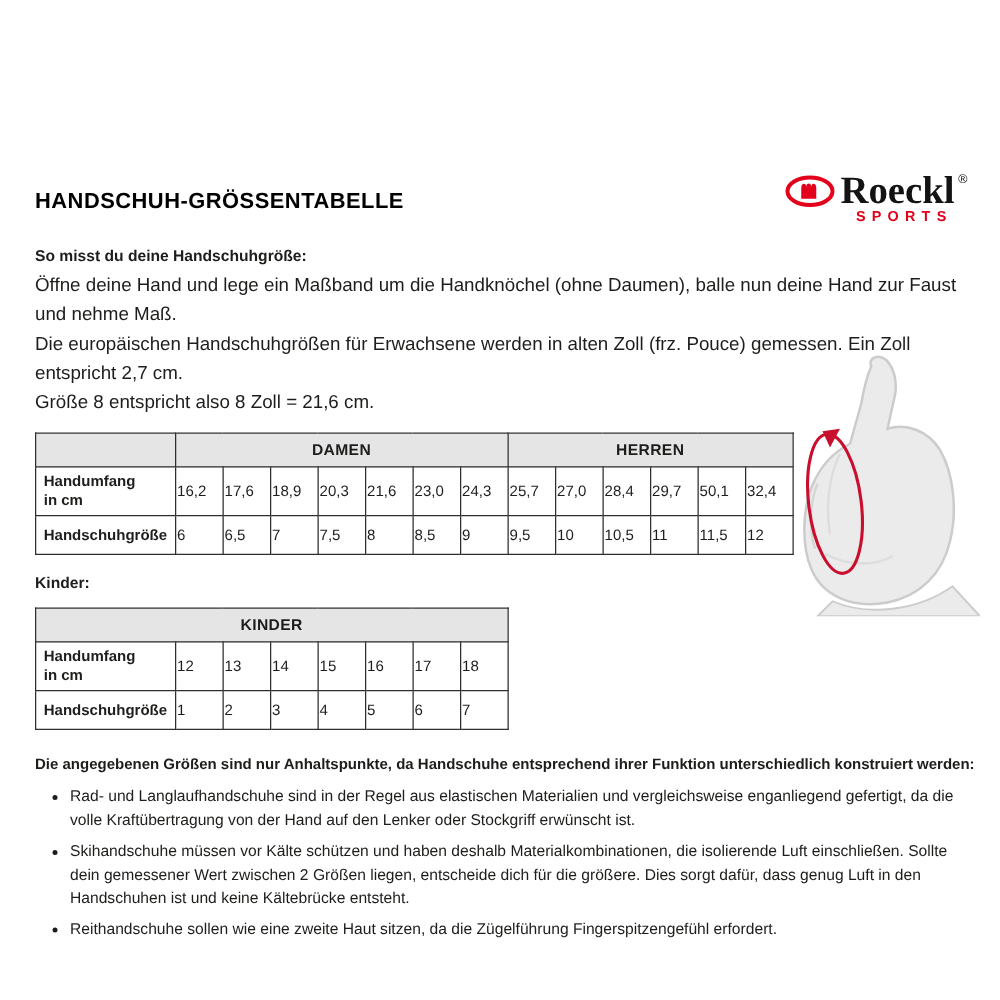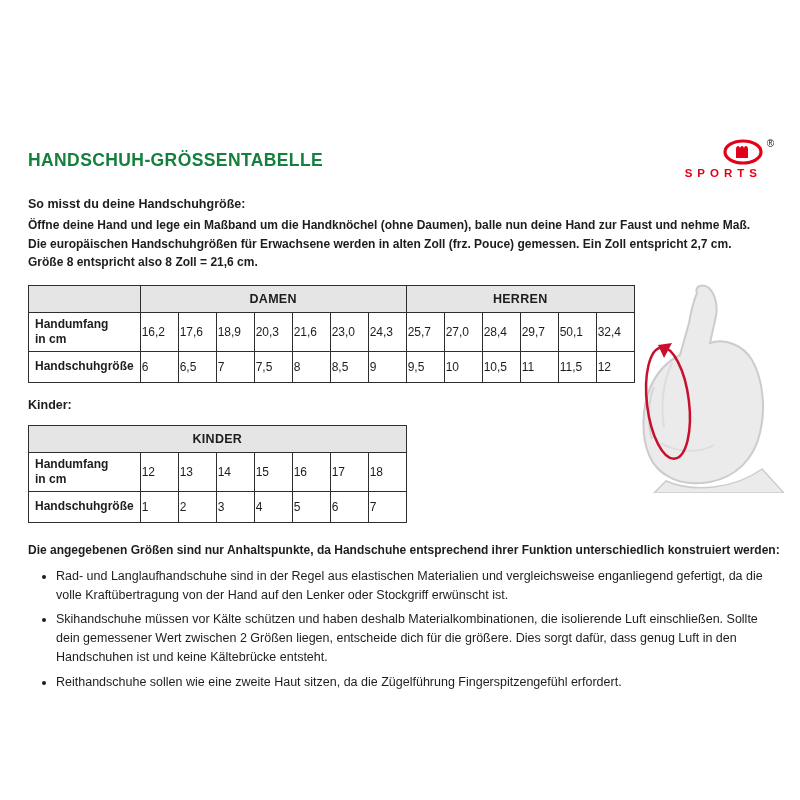--- a/index.html
+++ b/index.html
@@ -4,30 +4,30 @@
 <style>
   html, body { margin:0; padding:0; }
   body {
     width:800px; height:800px; background:#ffffff;
     font-family:"Liberation Sans", sans-serif; color:#1d1d1b;
   }
   .page { position:relative; width:800px; height:800px; overflow:hidden; background:#fff; }
   .content { position:absolute; left:28px; right:26px; top:136px; }
 
   .header-row { display:flex; justify-content:space-between; align-items:flex-start; margin-bottom:18px; }
-  .title { font-size:17.5px; font-weight:bold; letter-spacing:0.4px; color:#15803d; margin:0; padding-top:14px; }
+  .title { font-size:17.5px; font-weight:bold; letter-spacing:0.4px; color:#000000; margin:0; padding-top:14px; }
 
   .logo { text-align:right; }
   .logo-top { display:flex; align-items:center; justify-content:flex-end; gap:3px; }
   .wordmark { font-family:"Liberation Serif", serif; font-weight:bold; font-size:31px; line-height:1; color:#131313; }
   .reg { font-size:10px; align-self:flex-start; margin-top:2px; color:#131313; }
   .logo-sub { color:#e2001a; font-weight:bold; font-size:11.5px; letter-spacing:5px; text-align:right; padding-right:12px; margin-top:1px; }
 
   .section-heading { font-size:12.5px; font-weight:bold; margin:0 0 5px 0; }
-  .section-text { font-size:12px; line-height:1.55; margin:0; white-space:pre-line;font-weight:bold; }
+  .section-text { font-size:15px; line-height:1.55; margin:0; white-space:pre-line; }
   .mt { margin-top:15px; }
   .mt-lg { margin-top:20px; }
   .notes-heading { font-size:12px; white-space:nowrap; }
 
   .size-table { border-collapse:collapse; margin-top:13px; margin-bottom:1px; }
   .size-table th, .size-table td { border:1px solid #2e2e2e; }
   .group-cell { background:#e5e5e5; font-weight:bold; font-size:12.5px; height:24px; text-align:center; letter-spacing:0.3px; }
   .corner-cell { background:#e5e5e5; width:97px; }
   .row-label { width:97px; text-align:left; font-weight:bold; font-size:12px; padding:4px 6px; white-space:pre-line; line-height:1.25; }
   .size-cell { width:35px; height:28px; text-align:left; font-size:12px; font-weight:normal; }
@@ -44,20 +44,21 @@
   <div class="content">
 
     <div class="header-row">
       <h1 class="title">HANDSCHUH-GRÖSSENTABELLE</h1>
       <div class="logo">
         <div class="logo-top">
           <svg width="42" height="30" viewBox="0 0 42 30">
             <ellipse cx="21" cy="16" rx="18" ry="11" fill="none" stroke="#e2001a" stroke-width="3.2"></ellipse>
             <path d="M14 22 L14 13 C14 9 18 9 18 12.5 C18 9 22 9 22 12.5 C22 9 26 9 26 13 L26 22 Z" fill="#e2001a"></path>
           </svg>
+          <span class="wordmark">Roeckl</span>
           <span class="reg">®</span>
         </div>
         <div class="logo-sub">SPORTS</div>
       </div>
     </div>
 
     <h2 class="section-heading">So misst du deine Handschuhgröße:</h2>
     <p class="section-text">Öffne deine Hand und lege ein Maßband um die Handknöchel (ohne Daumen), balle nun deine Hand zur Faust und nehme Maß.</p>
 
     <p class="section-text">Die europäischen Handschuhgrößen für Erwachsene werden in alten Zoll (frz. Pouce) gemessen. Ein Zoll entspricht 2,7 cm.

